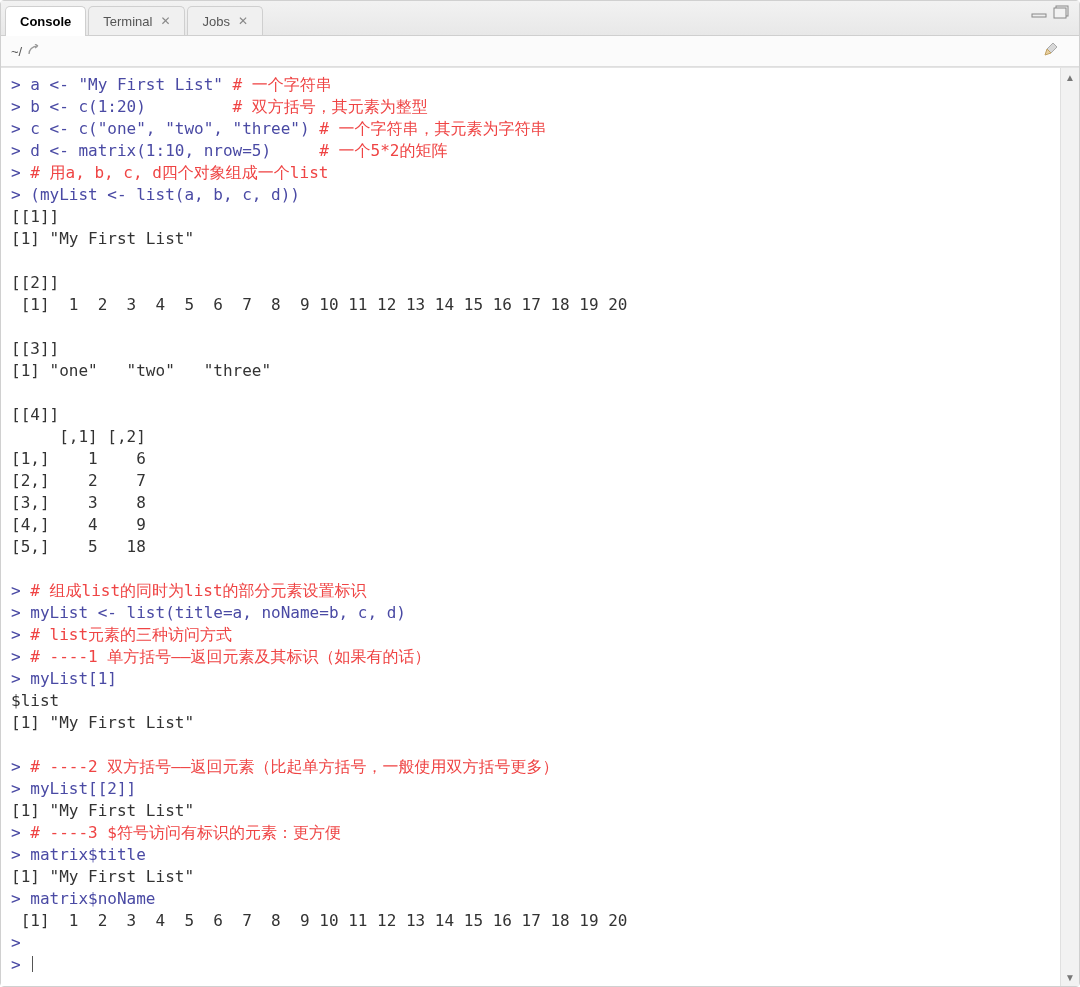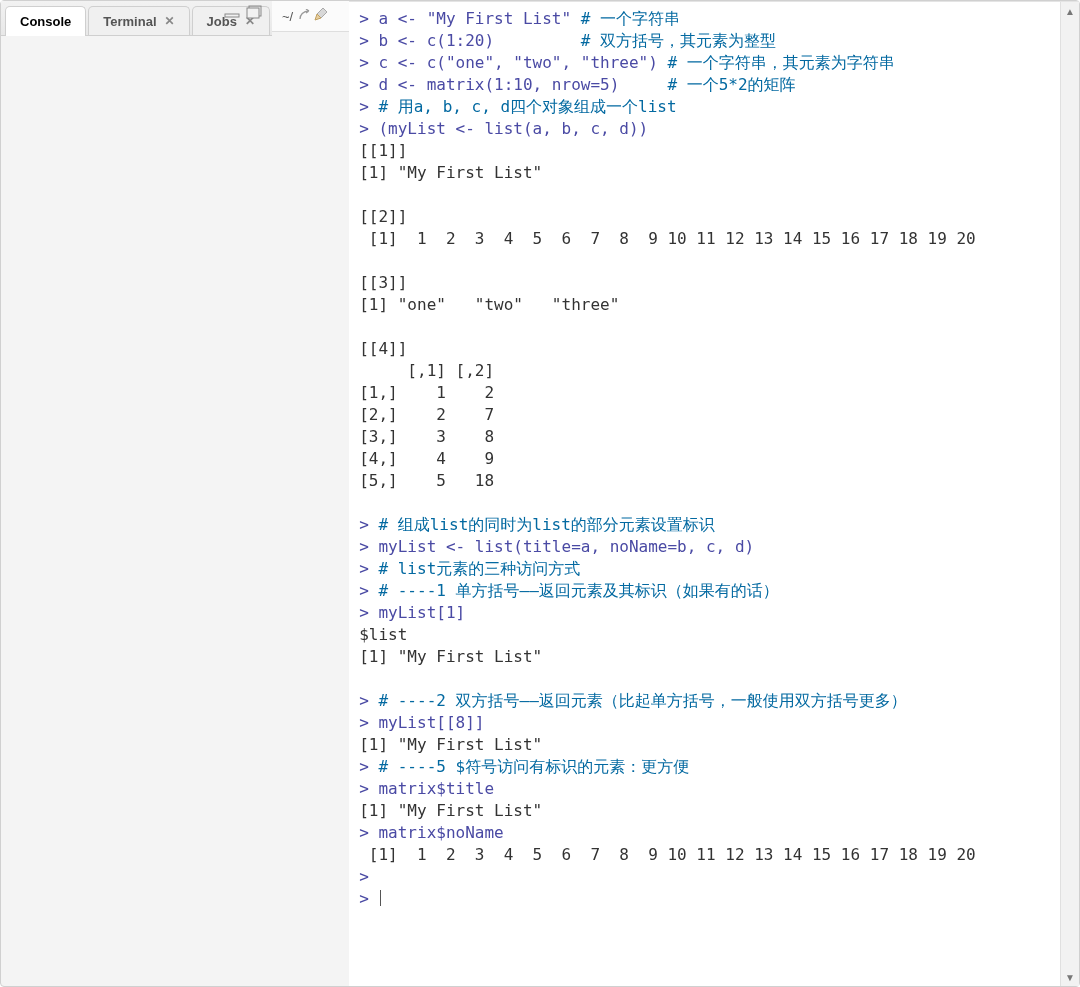--- a/index.html
+++ b/index.html
@@ -14,21 +14,21 @@
     overflow: hidden;
   }
   .pane {
     box-sizing: border-box;
     width: 1080px;
     height: 987px;
     border: 1px solid #d0d0d0;
     border-radius: 4px;
     background: #f4f4f4;
     display: flex;
-    flex-direction: row;
+    flex-direction: column;
   }
   .tabstrip {
     height: 34px;
     display: flex;
     align-items: flex-end;
     padding-left: 4px;
     background: linear-gradient(#f2f2f2, #e8e8e8);
     border-bottom: 1px solid #cfcfcf;
     position: relative;
   }
@@ -40,21 +40,20 @@
     padding: 0 14px;
     margin-right: 2px;
     border: 1px solid #cfcfcf;
     border-bottom: none;
     border-top-left-radius: 5px;
     border-top-right-radius: 5px;
     background: #f0f0f0;
     color: #555;
     font-size: 13px;
     cursor: pointer;
-    font-weight: bold;
   }
   .tab.active {
     background: #ffffff;
     color: #000;
     font-weight: 600;
     position: relative;
     top: 1px;
     height: 29px;
   }
   .tab .close-x {
@@ -103,21 +102,21 @@
   pre.code {
     margin: 0;
     font-family: "Lucida Console", "Consolas", monospace;
     font-size: 16px;
     line-height: 22px;
     white-space: pre;
     color: #333;
   }
   .prompt { color: #4a4aa4; }
   .cmd    { color: #4a4aa4; }
-  .comment{ color: #0369a1; }
+  .comment{ color: #ef4444; }
   .out    { color: #333333; }
   .cursor {
     display:inline-block;
     width:1px;
     height:16px;
     background:#555;
     vertical-align:-2px;
     margin-left:2px;
   }
   .scrollbar {
@@ -200,38 +199,38 @@
 <span class="out">[1] "My First List"</span>
 
 <span class="out">[[2]]</span>
 <span class="out"> [1]  1  2  3  4  5  6  7  8  9 10 11 12 13 14 15 16 17 18 19 20</span>
 
 <span class="out">[[3]]</span>
 <span class="out">[1] "one"   "two"   "three"</span>
 
 <span class="out">[[4]]</span>
 <span class="out">     [,1] [,2]</span>
-<span class="out">[1,]    1    2</span>
+<span class="out">[1,]    1    6</span>
 <span class="out">[2,]    2    7</span>
 <span class="out">[3,]    3    8</span>
 <span class="out">[4,]    4    9</span>
 <span class="out">[5,]    5   18</span>
 
 <span class="prompt">&gt; </span><span class="comment"># 组成list的同时为list的部分元素设置标识</span>
 <span class="prompt">&gt; </span><span class="cmd">myList &lt;- list(title=a, noName=b, c, d)</span>
 <span class="prompt">&gt; </span><span class="comment"># list元素的三种访问方式</span>
 <span class="prompt">&gt; </span><span class="comment"># ----1 单方括号——返回元素及其标识（如果有的话）</span>
 <span class="prompt">&gt; </span><span class="cmd">myList[1]</span>
 <span class="out">$list</span>
 <span class="out">[1] "My First List"</span>
 
 <span class="prompt">&gt; </span><span class="comment"># ----2 双方括号——返回元素（比起单方括号，一般使用双方括号更多）</span>
-<span class="prompt">&gt; </span><span class="cmd">myList[[8]]</span>
-<span class="out">[1] "My First List"</span>
-<span class="prompt">&gt; </span><span class="comment"># ----5 $符号访问有标识的元素：更方便</span>
+<span class="prompt">&gt; </span><span class="cmd">myList[[2]]</span>
+<span class="out">[1] "My First List"</span>
+<span class="prompt">&gt; </span><span class="comment"># ----3 $符号访问有标识的元素：更方便</span>
 <span class="prompt">&gt; </span><span class="cmd">matrix$title</span>
 <span class="out">[1] "My First List"</span>
 <span class="prompt">&gt; </span><span class="cmd">matrix$noName</span>
 <span class="out"> [1]  1  2  3  4  5  6  7  8  9 10 11 12 13 14 15 16 17 18 19 20</span>
 <span class="prompt">&gt; </span>
 <span class="prompt">&gt; </span><span class="cursor"></span>
 </pre>
     </div>
     <div class="scrollbar">
       <div class="scroll-arrow top">▲</div>

